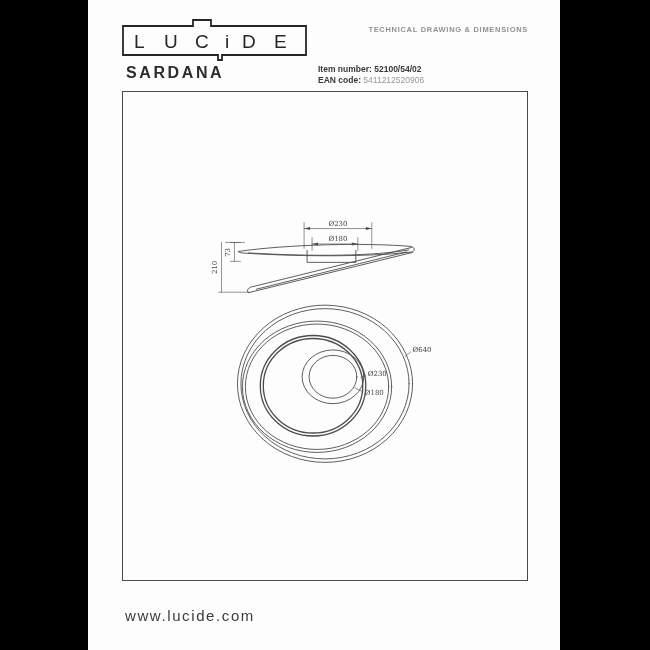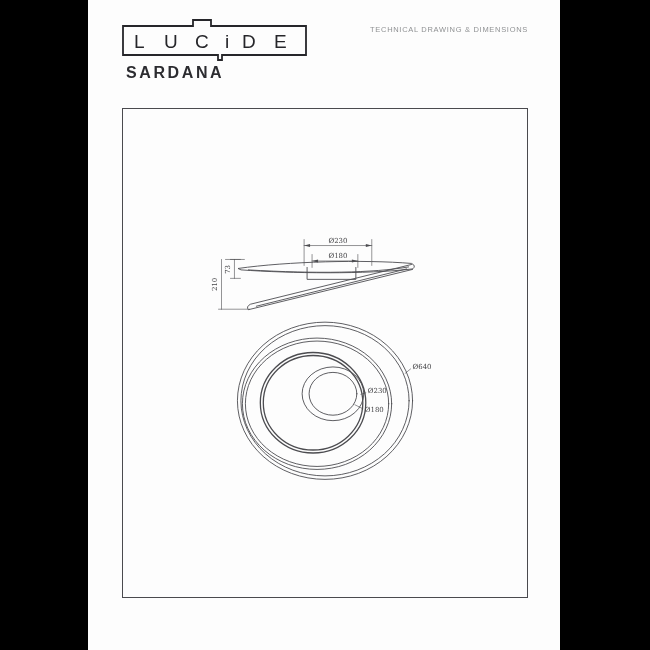--- a/index.html
+++ b/index.html
@@ -7,32 +7,32 @@
     width:650px;height:650px;position:relative;background:#000;
     font-family:"Liberation Sans",sans-serif;overflow:hidden;
   }
   .page{
     position:absolute;left:88px;top:0;width:472px;height:650px;
     background:#fdfdfd;
   }
   .logo-box{position:absolute;left:33px;top:18px;width:188px;height:44px;}
   .tagline{
     position:absolute;top:25px;right:32px;
-    font-size:7.5px;letter-spacing:.7px;color:#8f9193;font-weight:400;
+    font-size:7.5px;letter-spacing:.7px;color:#8f9193;font-weight:700;
   }
   .product-name{
     position:absolute;left:38px;top:64px;
     font-size:16px;letter-spacing:2.6px;color:#2c2c30;font-weight:600;
   }
   .item-block{position:absolute;left:230px;top:64px;font-size:8.5px;line-height:11px;}
   .item-line .lbl{color:#38383c;font-weight:700;}
   .item-line .val-bold{color:#38383c;font-weight:700;}
   .item-line .val-light{color:#97979b;font-weight:400;}
   .draw-box{
-    position:absolute;left:34px;top:108px;width:406px;height:490px;
+    position:absolute;left:34px;top:91px;width:406px;height:490px;
     border:1.5px solid #4a4a4e;background:#fdfdfd;box-sizing:border-box;
   }
   .draw-box svg{display:block;width:100%;height:100%;}
   .footer-note{
     position:absolute;left:38px;top:596px;
     font-size:9.5px;color:#48484c;font-weight:600;letter-spacing:.2px;
   }
   .footer-site{
     position:absolute;left:37px;top:607px;
     font-size:15px;color:#3c3c40;font-weight:500;letter-spacing:1.6px;
@@ -54,20 +54,30 @@
       <text class="logotxt" x="104" y="30">i</text>
       <text class="logotxt" x="121" y="30">D</text>
       <text class="logotxt" x="153" y="30">E</text>
     </svg>
   </div>
 
   <div class="tagline">TECHNICAL DRAWING &amp; DIMENSIONS</div>
 
   <div class="product-name">SARDANA</div>
 
+  <div class="item-block">
+    <div class="item-line">
+      <span class="lbl">Item number:</span>
+      <span class="val-bold">52100/54/02</span>
+    </div>
+    <div class="item-line">
+      <span class="lbl">EAN code:</span>
+      <span class="val-light">5411212520906</span>
+    </div>
+  </div>
 
   <div class="draw-box">
     <svg viewBox="0 0 406 490">
       <g stroke="#4c4c50" stroke-width="0.9" fill="none" stroke-linecap="round">
 
         <path d="M116,160 C165,153 242,151 290,155 Q295,157.5 291,160.5 C245,166 168,165 119,161.5 Z"></path>
         <path d="M126,161.5 C195,165.5 252,164.5 287,158.5"></path>
 
         <path d="M185,159 V171 H234 V159"></path>
 
@@ -109,14 +119,15 @@
       <text class="dimtxt" x="216" y="149.5" text-anchor="middle">Ø180</text>
       <text class="dimtxt" x="108" y="161" text-anchor="middle" transform="rotate(-90 108,161)">73</text>
       <text class="dimtxt" x="94" y="176" text-anchor="middle" transform="rotate(-90 94,176)">210</text>
 
       <text class="dimtxt" x="291" y="261">Ø640</text>
       <text class="dimtxt" x="246" y="285">Ø230</text>
       <text class="dimtxt" x="243" y="304">Ø180</text>
     </svg>
   </div>
 
+  <div class="footer-site">www.lucide.com</div>
 
 </div>
 
 </body></html>

